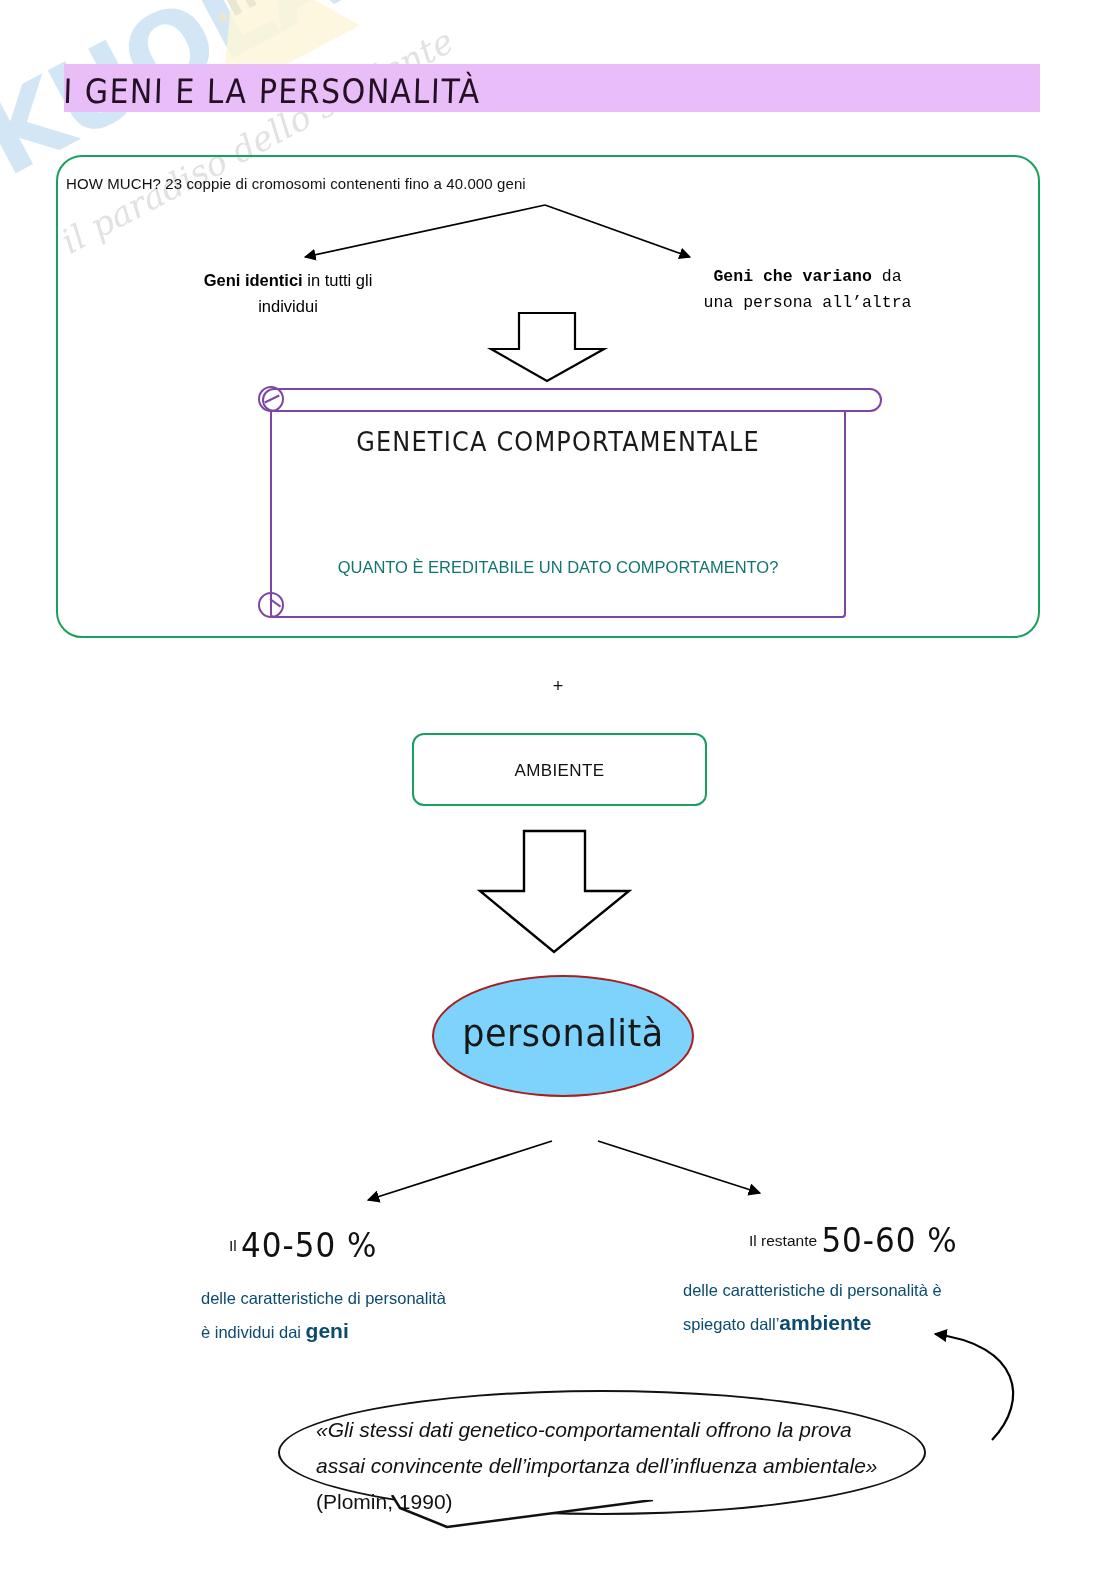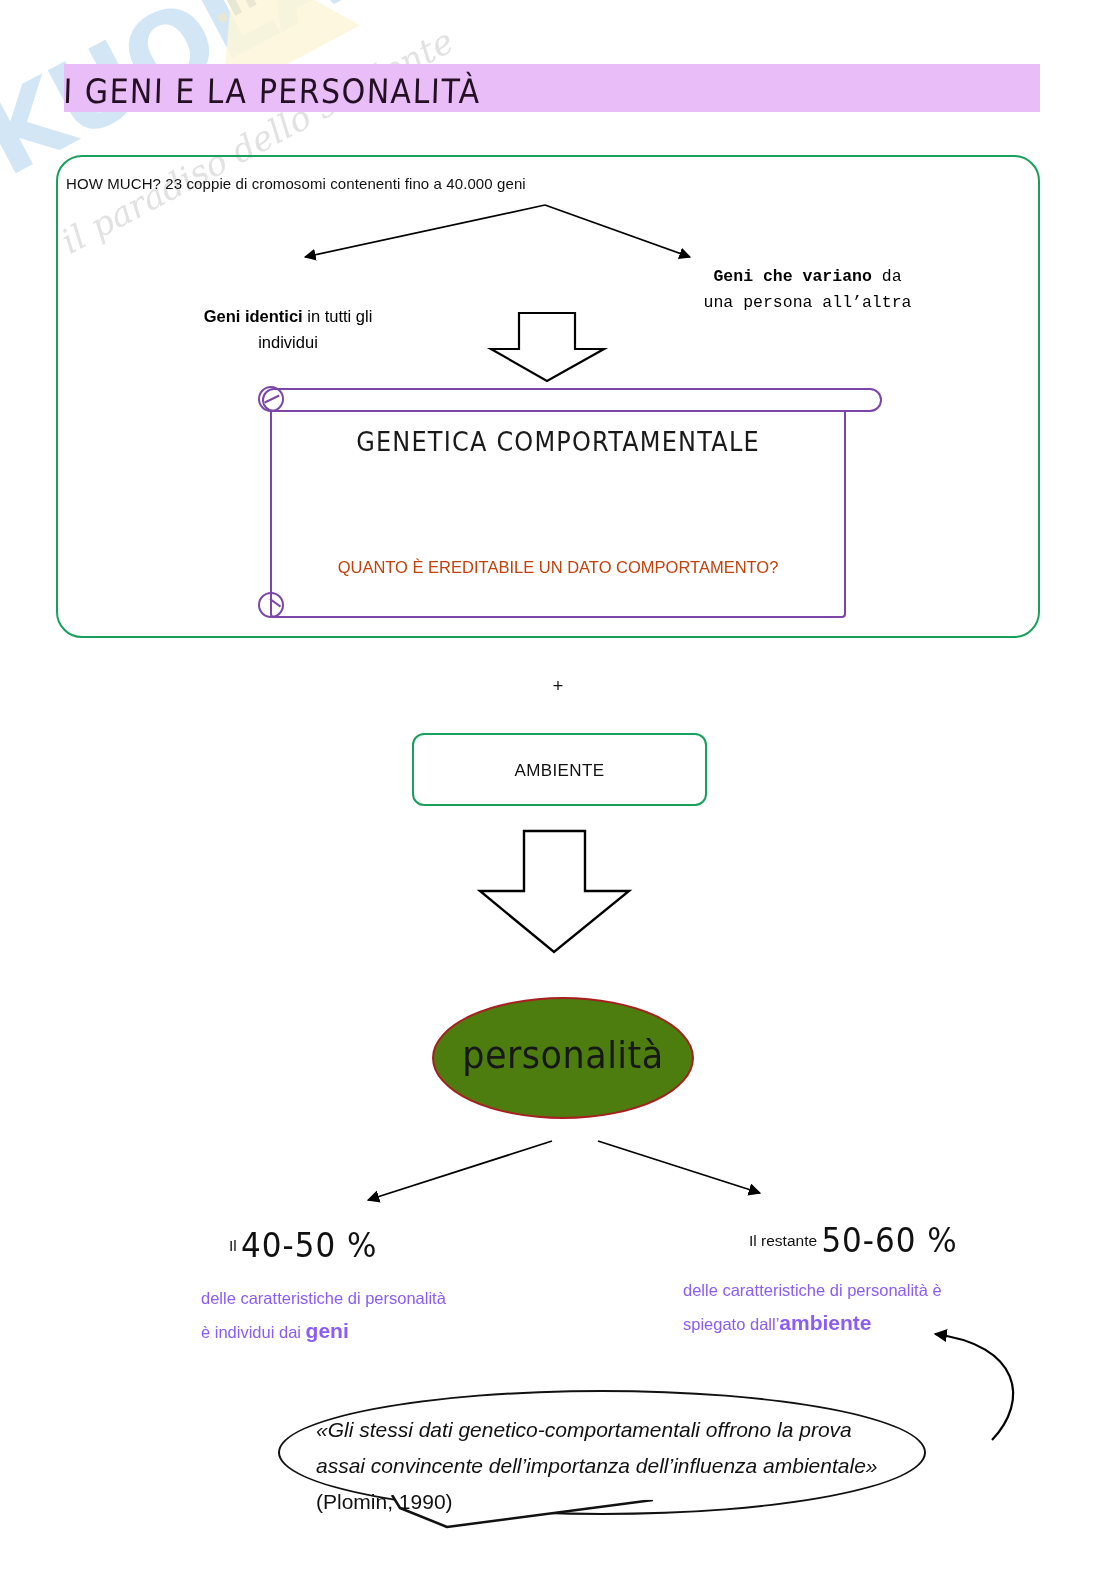--- a/index.html
+++ b/index.html
@@ -116,21 +116,21 @@
     z-index: 4;
   }
 
   .branch-label {
     position: absolute;
     font-size: 16.5px;
     line-height: 1.55;
     text-align: center;
     z-index: 4;
   }
-  #branch-left  { left: 183px; top: 268px; width: 210px; margin-top: 36px; }
+  #branch-left  { left: 183px; top: 268px; width: 210px; }
   #branch-right { left: 700px; top: 264px; width: 215px; font-family: Liberation Mono, monospace; }
   .branch-label b { font-weight: bold; }
 
   
   #scroll-box {
     position: absolute;
     left: 236px;
     top: 388px;
     width: 646px;
     height: 232px;
@@ -208,21 +208,21 @@
     font-size: 16.5px;
     line-height: 1.55;
     color: #111;
   }
   #scroll-q1, #scroll-q2 {
     position: absolute;
     left: 34px;
     width: 576px;
     text-align: center;
     font-size: 16.5px;
-    color: #c2410c;
+    color: #0f766e;
   }
   #scroll-q1 { top: 170px; }
   #scroll-q2 { top: 194px; }
 
   
   #plus-sign {
     position: absolute;
     left: 0; right: 0;
     top: 676px;
     text-align: center;
@@ -261,26 +261,26 @@
     width: 1116px;
     height: 1579px;
     z-index: 4;
     pointer-events: none;
   }
 
   
   #personalita-ellipse {
     position: absolute;
     left: 432px;
-    top: 997px;
+    top: 975px;
     width: 262px;
     height: 122px;
     border: 2.5px solid #a81f20;
     border-radius: 50%;
-    background: #4d7c0f;
+    background: #7dd3fc;
     box-sizing: border-box;
     z-index: 3;
   }
   #personalita-label {
     position: absolute;
     left: 0; right: 0;
     top: 36px;
     text-align: center;
     font-family: "DejaVu Sans", sans-serif;
     font-size: 35px;
@@ -307,21 +307,21 @@
     display: inline-block;
   }
   #pct-left-head  { left: 201px; top: 1227px; }
   #pct-right-head { left: 721px; top: 1222px; }
 
   .pct-body {
     position: absolute;
     z-index: 3;
     font-size: 16.5px;
     line-height: 1.75;
-    color: #8b5cf6;
+    color: #0c4a6e;
   }
   #pct-left-body  { left: 201px; top: 1284px; width: 330px; }
   #pct-right-body { left: 683px; top: 1276px; width: 320px; }
   .pct-body .strong {
     font-weight: bold;
     font-size: 21px;
   }
 
   
   #quote-bubble {

